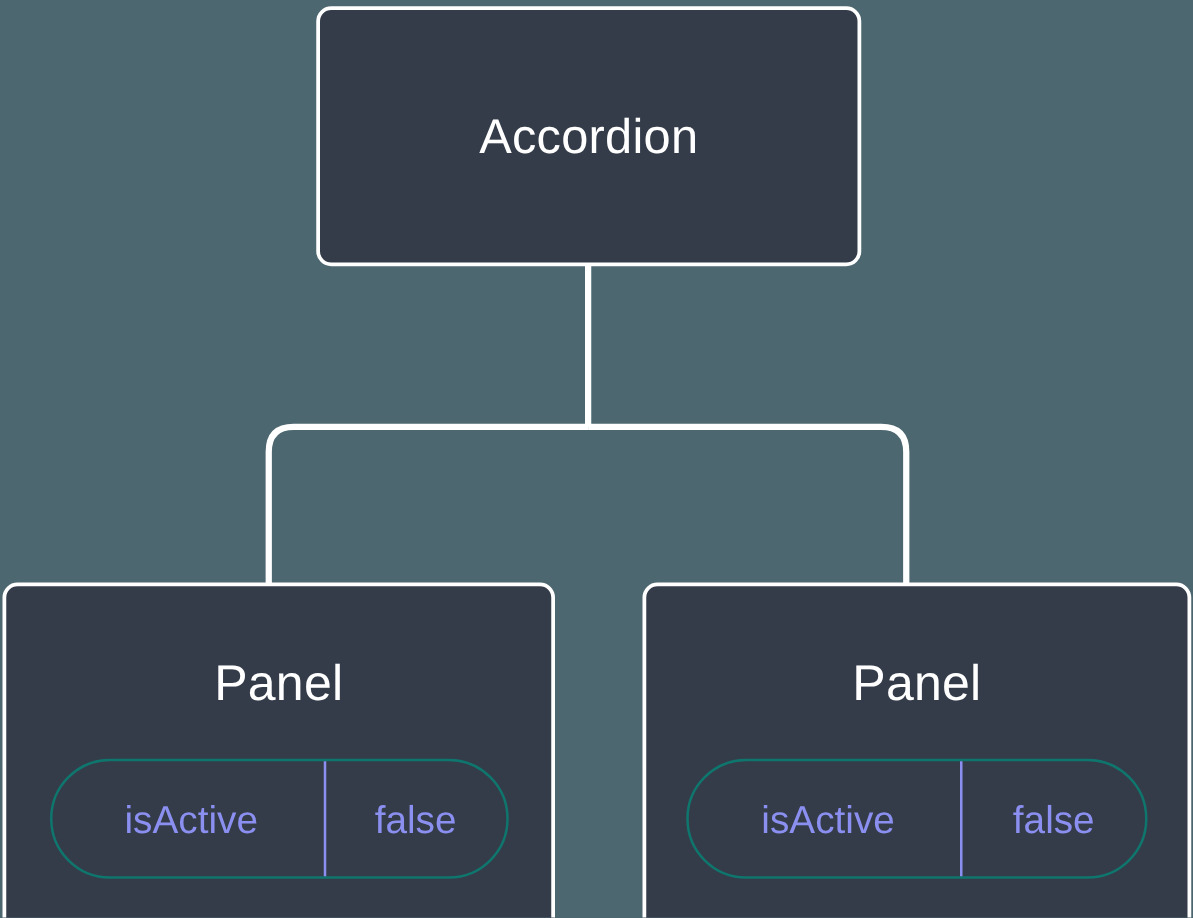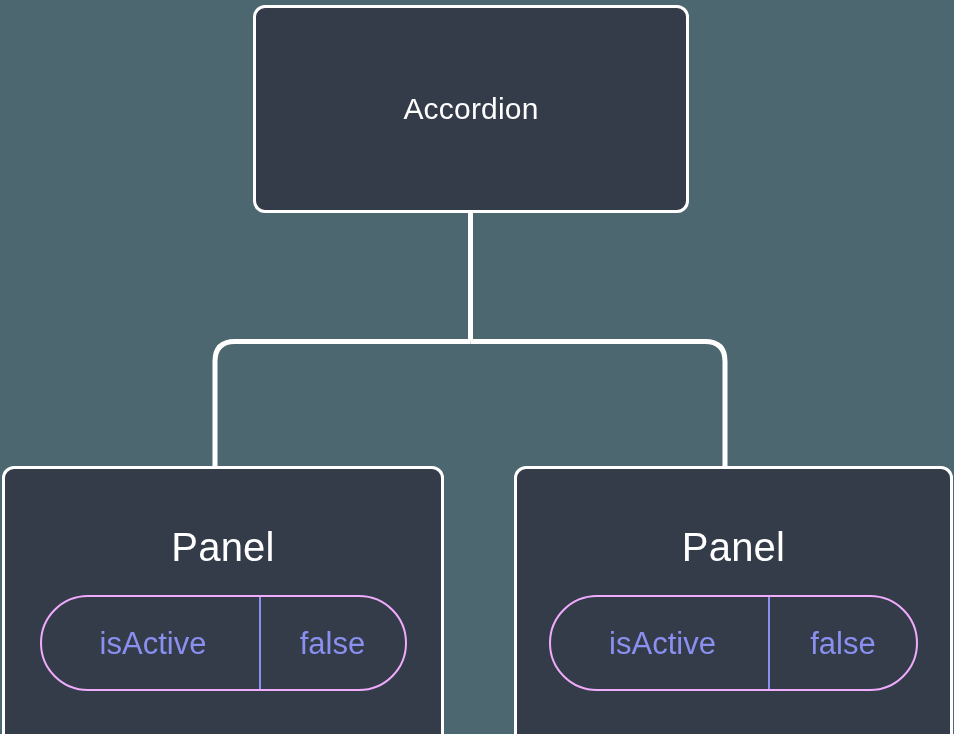--- a/index.html
+++ b/index.html
@@ -61,39 +61,39 @@
 
   .node-child-right {
     left: 514px;
     top: 466px;
     width: 439px;
     height: 290px;
   }
 
   .node-title {
     color: #ffffff;
-    font-size: 30px;
+    font-size: 39px;
     font-weight: 400;
     letter-spacing: 0.2px;
     line-height: 1;
     white-space: nowrap;
   }
 
   .node-child-left .node-title,
   .node-child-right .node-title {
     font-size: 40px;
     margin-top: 58px;
   }
 
   
   .prop-pill {
     box-sizing: border-box;
-    margin-top: 28px;
+    margin-top: 40px;
     height: 96px;
-    border: 2px solid #f0abfc;
+    border: 2px solid #0f766e;
     border-radius: 48px;
     display: flex;
     align-items: stretch;
     background: transparent;
   }
 
   .node-child-left .prop-pill {
     width: 367px;
   }
 

